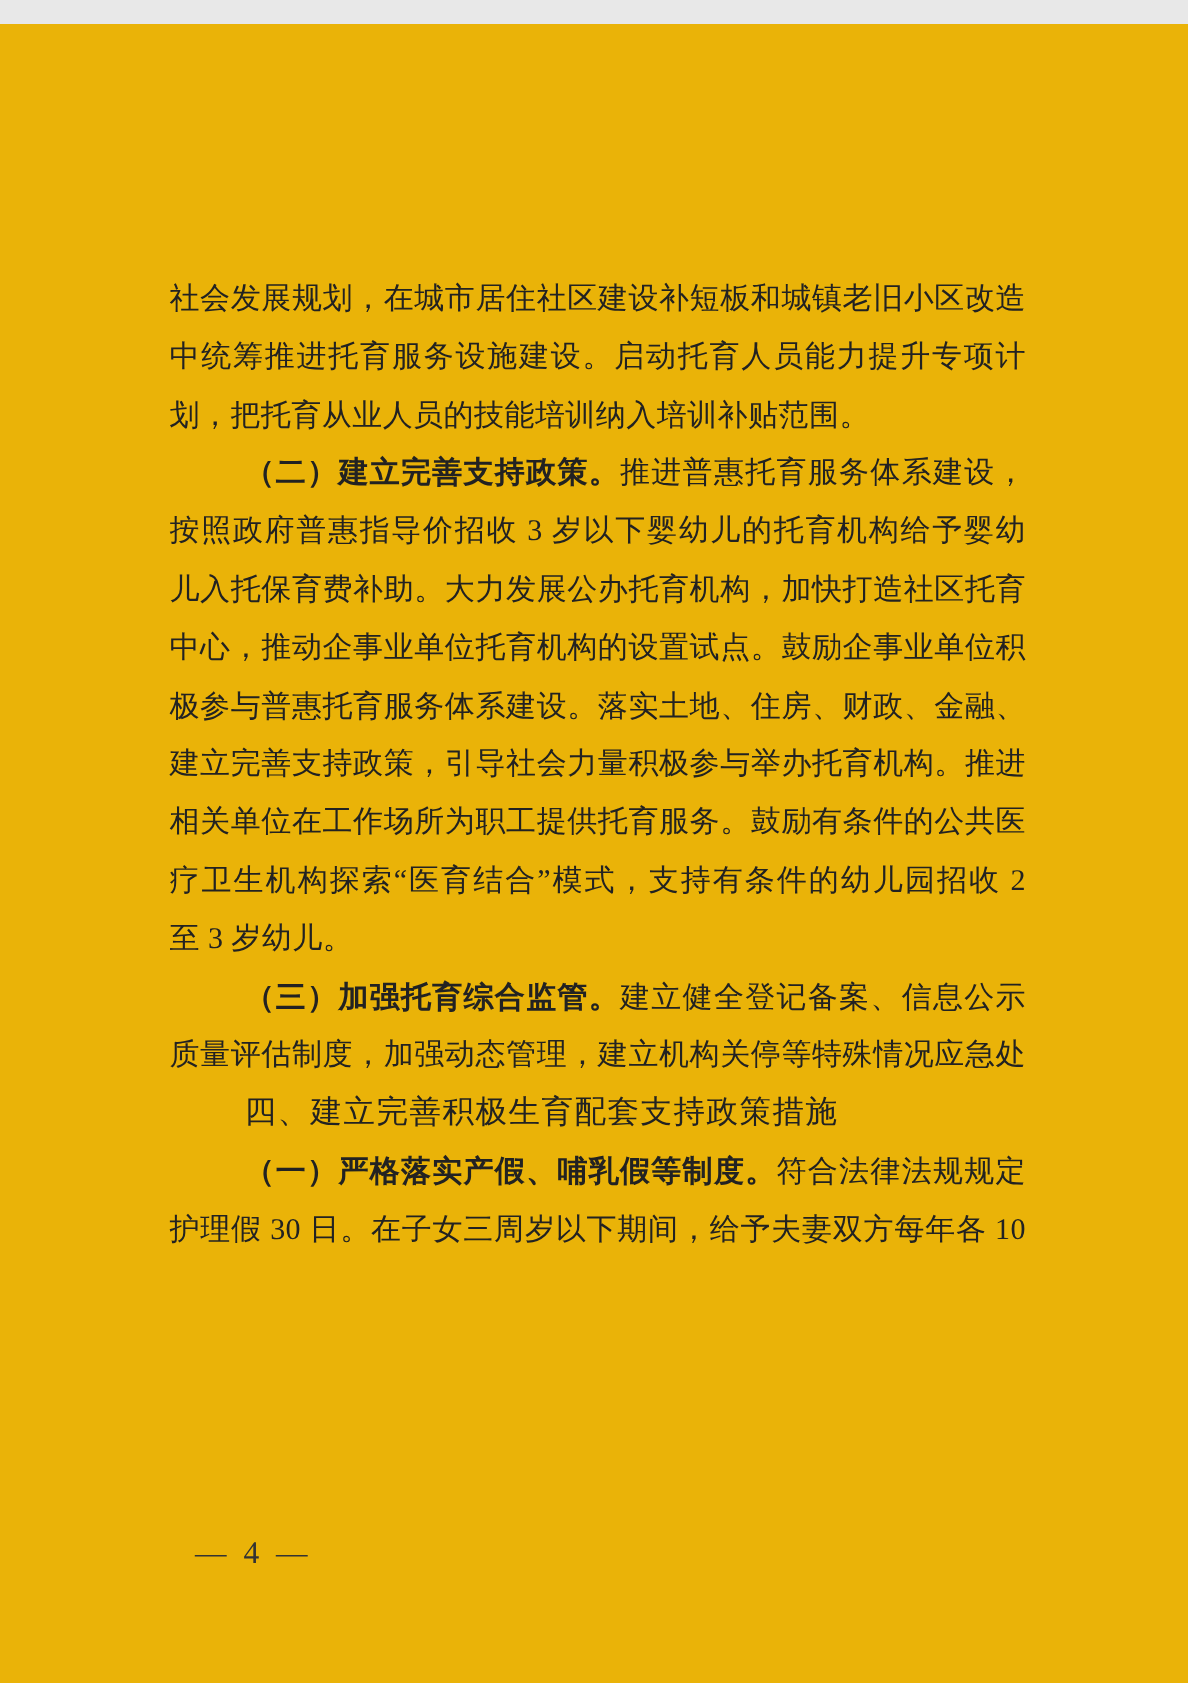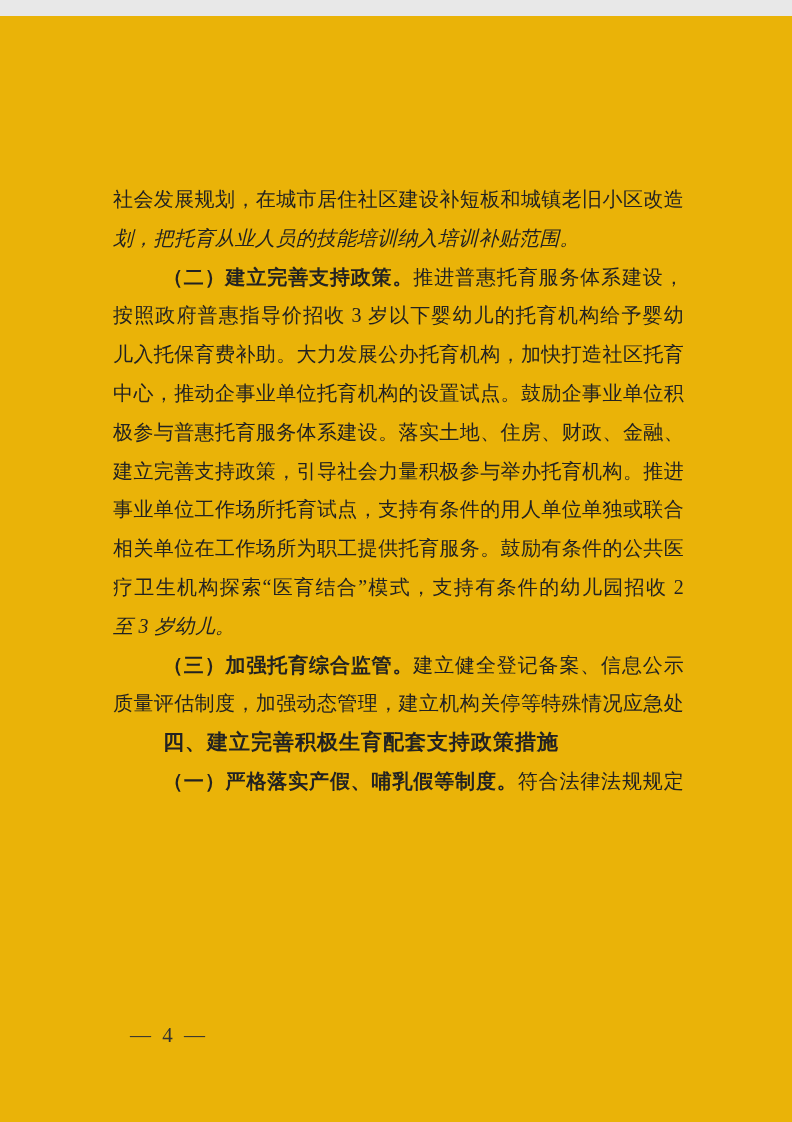--- a/index.html
+++ b/index.html
@@ -34,28 +34,27 @@
     letter-spacing: 0.3px;
   }
   .line.fill {
     text-align-last: justify;
   }
   .line.ind {
     text-indent: 50px;
   }
   .line.end {
     text-align-last: left;
-    font-style: italic;
   }
   .lead {
     font-weight: 700;
   }
   .line.heading {
     font-family: "Liberation Sans", "DejaVu Sans", sans-serif;
-    font-weight: 700;
+    font-weight: 400;
     font-size: 21px;
     text-align: left;
     text-align-last: left;
     letter-spacing: 1px;
   }
   .footer {
     position: absolute;
     left: 130px;
     top: 1004px;
     font-size: 21px;
@@ -65,36 +64,37 @@
     font-family: "Liberation Serif", "DejaVu Serif", serif;
   }
 </style>
 </head>
 <body>
 
 <div class="page">
   <div class="text-block">
 
     <div class="line fill">社会发展规划，在城市居住社区建设补短板和城镇老旧小区改造</div>
+    <div class="line fill">中统筹推进托育服务设施建设。启动托育人员能力提升专项计</div>
     <div class="line end">划，把托育从业人员的技能培训纳入培训补贴范围。</div>
 
     <div class="line fill ind"><span class="lead">（二）建立完善支持政策。</span><span>推进普惠托育服务体系建设，对</span></div>
     <div class="line fill">按照政府普惠指导价招收 3 岁以下婴幼儿的托育机构给予婴幼</div>
     <div class="line fill">儿入托保育费补助。大力发展公办托育机构，加快打造社区托育</div>
     <div class="line fill">中心，推动企事业单位托育机构的设置试点。鼓励企事业单位积</div>
     <div class="line fill">极参与普惠托育服务体系建设。落实土地、住房、财政、金融、</div>
     <div class="line fill">建立完善支持政策，引导社会力量积极参与举办托育机构。推进企</div>
-    <div class="line fill">事业单位工作场所托育试点，支持有条件的用人单位单独或联合</div>
     <div class="line fill">相关单位在工作场所为职工提供托育服务。鼓励有条件的公共医</div>
     <div class="line fill">疗卫生机构探索“医育结合”模式，支持有条件的幼儿园招收 2</div>
     <div class="line end">至 3 岁幼儿。</div>
 
     <div class="line fill ind"><span class="lead">（三）加强托育综合监管。</span><span>建立健全登记备案、信息公示和</span></div>
     <div class="line fill">质量评估制度，加强动态管理，建立机构关停等特殊情况应急处</div>
 
     <div class="line heading ind">四、建立完善积极生育配套支持政策措施</div>
 
     <div class="line fill ind"><span class="lead">（一）严格落实产假、哺乳假等制度。</span><span>符合法律法规规定生</span></div>
+    <div class="line fill">护理假 30 日。在子女三周岁以下期间，给予夫妻双方每年各 10</div>
 
   </div>
 
   <div class="footer">— 4 —</div>
 </div>
 
 </body></html>

